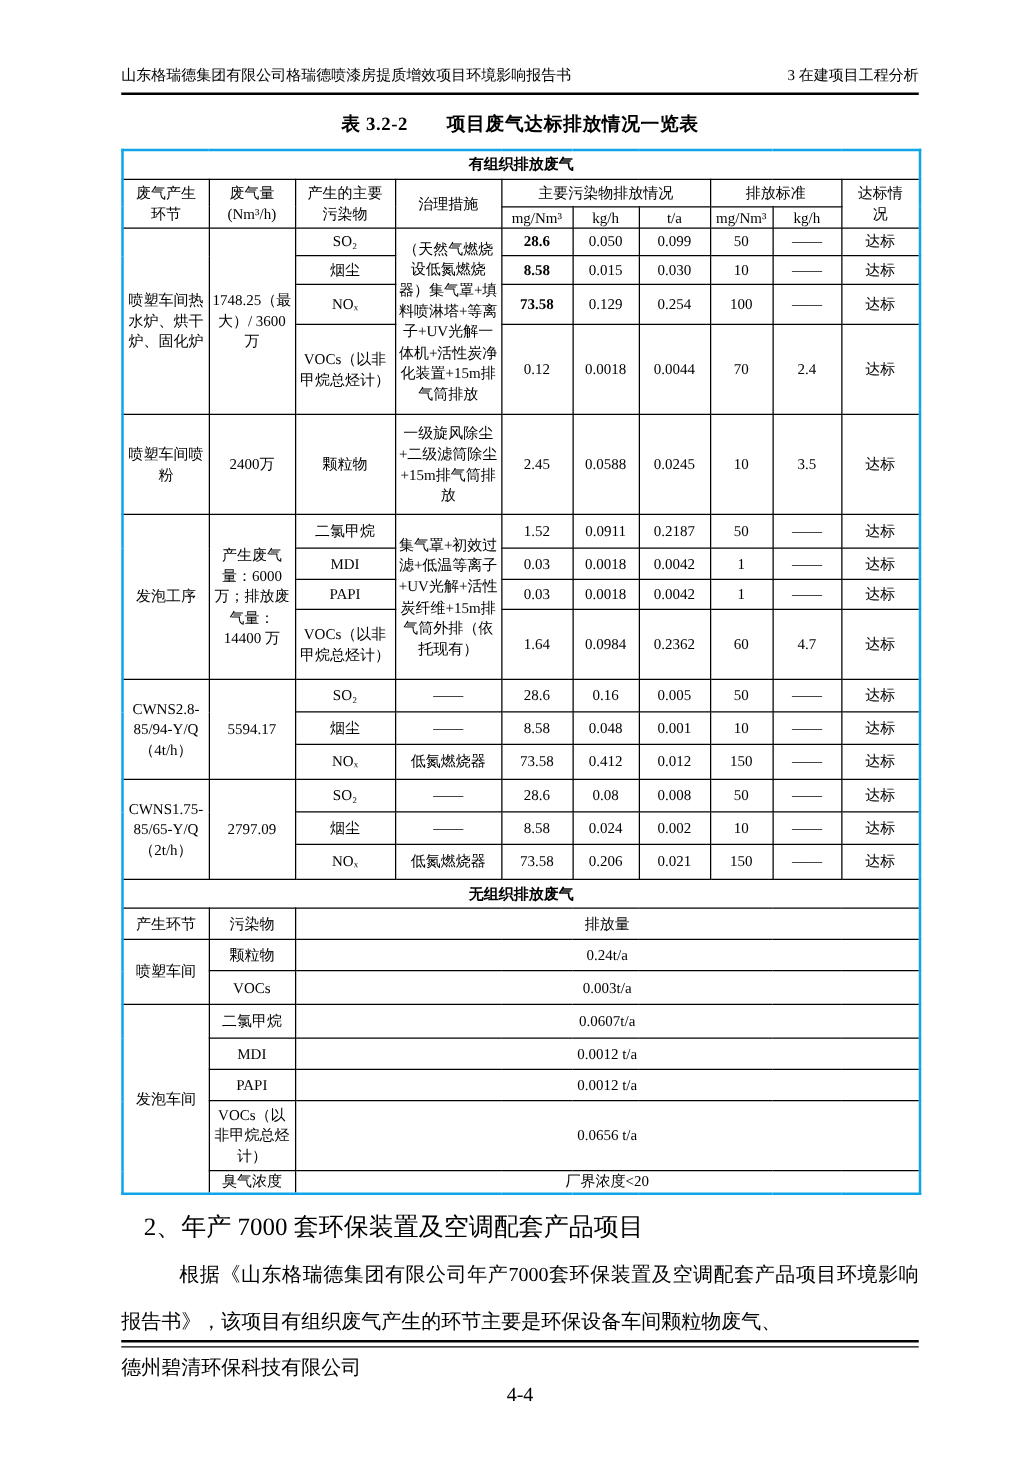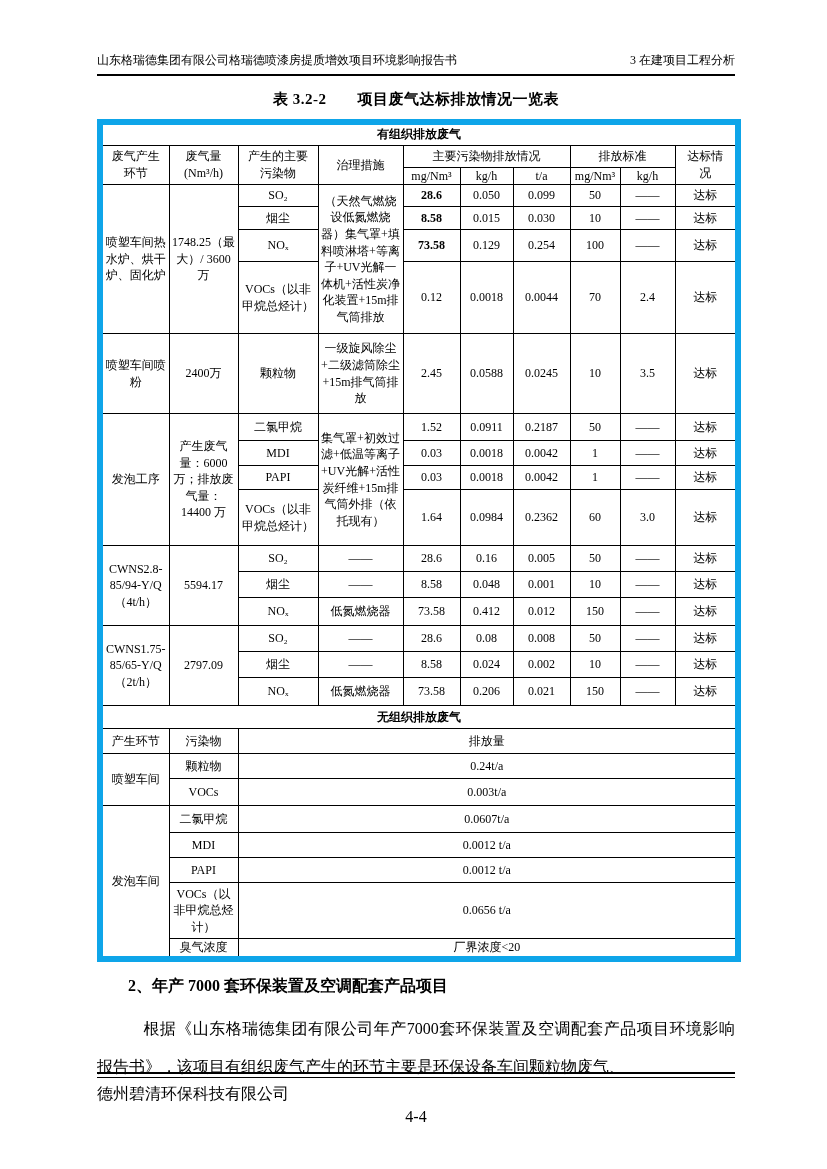--- a/index.html
+++ b/index.html
@@ -13,32 +13,32 @@
     display:flex;justify-content:space-between;align-items:center;
     font-size:12px;padding-bottom:5px;border-bottom:2px solid #000;
   }
   .doc-title{
     position:absolute;top:90px;left:97px;width:638px;
     text-align:center;font-size:15px;font-weight:bold;letter-spacing:.5px;
   }
   .main{position:absolute;top:119px;left:97px;width:638px;}
   table.emi{
     border-collapse:collapse;table-layout:fixed;width:638px;
-    border:6px solid #0ea5e9;
+    border:2px solid #0ea5e9;
   }
   table.emi td{
     border:1px solid #000;text-align:center;vertical-align:middle;
     font-size:12px;line-height:1.38;padding:0 2px;
     overflow:hidden;
   }
   td.sec{font-weight:bold;font-size:13px;}
   td.pre{white-space:pre-line;}
   td.b{font-weight:bold;}
   .body-text{margin-top:12px;}
-  .body-heading{font-size:16px;font-weight:bold;padding-left:18px;line-height:1.4;margin:13px;}
+  .body-heading{font-size:20px;font-weight:normal;padding-left:18px;line-height:1.4;margin:0;}
   .body-para{
     font-size:16px;line-height:2.35;text-align:justify;
     text-indent:2.9em;margin:6px 0 0 0;
   }
   .running-footer{
     position:absolute;top:1072px;left:97px;width:638px;font-size:16px;
   }
   .footer-rule{height:3px;border-top:2px solid #000;border-bottom:1px solid #000;margin-bottom:6px;}
   .footer-row{position:relative;height:16px;}
   .footer-company{position:absolute;left:0;top:0;}
@@ -176,21 +176,21 @@
         <td>1</td>
         <td>——</td>
         <td>达标</td>
       </tr>
       <tr style="height:56px">
         <td>VOCs（以非甲烷总烃计）</td>
         <td>1.64</td>
         <td>0.0984</td>
         <td>0.2362</td>
         <td>60</td>
-        <td>3.0</td>
+        <td>4.7</td>
         <td>达标</td>
       </tr>
 
       <tr style="height:26px">
         <td rowspan="3">CWNS2.8-85/94-Y/Q（4t/h）</td>
         <td rowspan="3">5594.17</td>
         <td>SO₂</td>
         <td>——</td>
         <td>28.6</td>
         <td>0.16</td>

